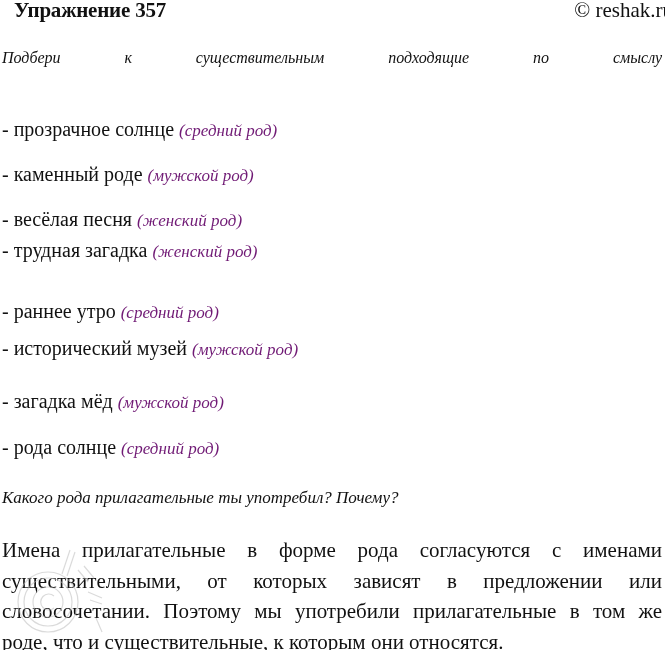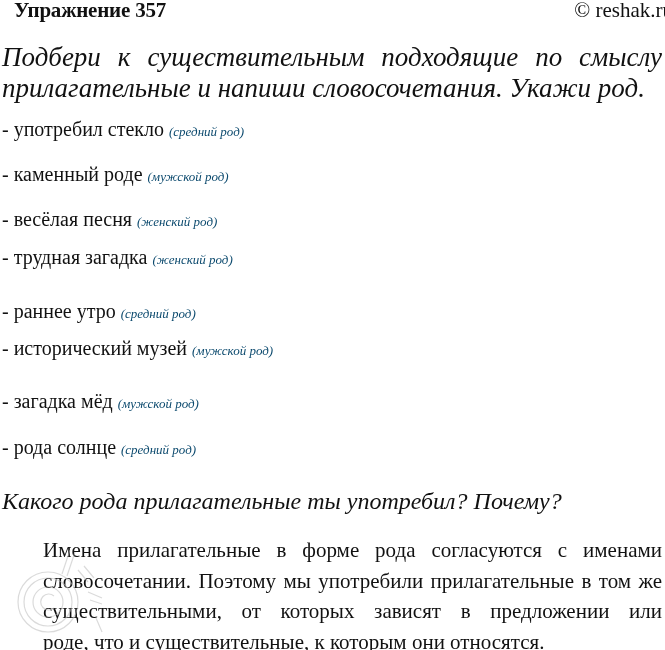--- a/index.html
+++ b/index.html
@@ -13,75 +13,74 @@
   .title {
     position: absolute; left: 2px; top: -2px;
     font-size: 21px; font-weight: bold; letter-spacing: -0.2px;
   }
   .copyright {
     position: absolute; right: 4px; top: -2px;
     font-size: 21px; font-weight: normal;
   }
   .task {
     position: absolute; left: 2px; top: 42px; width: 660px;
-    font-size: 27px; font-style: italic; line-height: 31px;
+    font-size: 16px; font-style: italic; line-height: 31px;
     text-align: justify; text-align-last: left;
   }
   .task .l1 { display: block; text-align: justify; text-align-last: justify; }
   .task .l2 { display: block; }
   .list { position: absolute; left: 2px; top: 118px; }
   .item {
     position: absolute; left: 0; white-space: nowrap;
     font-size: 20px;
   }
   .note {
-    font-style: italic; color: #0c4a6e; font-size: 13px;
+    font-style: italic; color: #701a75; font-size: 17px;
   }
   .question {
     position: absolute; left: 2px; top: 488px;
-    font-size: 24px; font-style: italic;
+    font-size: 17px; font-style: italic;
   }
   .answer {
     position: absolute; left: 2px; top: 535px; width: 660px;
     font-size: 21px; line-height: 30.5px;
   }
-  .answer span { display: block; text-align: justify; text-align-last: justify; white-space: nowrap; margin-left: 41px; }
+  .answer span { display: block; text-align: justify; text-align-last: justify; white-space: nowrap; }
   .answer span.last { text-align-last: left; }
   .watermark {
     position: absolute; left: 8px; top: 530px; width: 110px; height: 115px;
     pointer-events: none; opacity: 0.55;
   }
 </style>
 </head>
 <body>
 
 <div class="header">
   <div class="title">Упражнение 357</div>
   <div class="copyright">© reshak.ru</div>
 </div>
 
 <div class="task">
   <span class="l1">Подбери к существительным подходящие по смыслу</span>
-  <span class="l2">прилагательные и напиши словосочетания. Укажи род.</span>
 </div>
 
 <div class="list">
   <div class="item" style="top:0px">
-    <span>- употребил стекло</span>
+    <span>- прозрачное солнце</span>
     <span class="note">(средний род)</span>
   </div>
   <div class="item" style="top:45px">
     <span>- каменный роде</span>
     <span class="note">(мужской род)</span>
   </div>
   <div class="item" style="top:90px">
     <span>- весёлая песня</span>
     <span class="note">(женский род)</span>
   </div>
-  <div class="item" style="top:128px">
+  <div class="item" style="top:121px">
     <span>- трудная загадка</span>
     <span class="note">(женский род)</span>
   </div>
   <div class="item" style="top:182px">
     <span>- раннее утро</span>
     <span class="note">(средний род)</span>
   </div>
   <div class="item" style="top:219px">
     <span>- исторический музей</span>
     <span class="note">(мужской род)</span>
@@ -93,22 +92,22 @@
   <div class="item" style="top:318px">
     <span>- рода солнце</span>
     <span class="note">(средний род)</span>
   </div>
 </div>
 
 <div class="question">Какого рода прилагательные ты употребил? Почему?</div>
 
 <div class="answer">
   <span>Имена прилагательные в форме рода согласуются с именами</span>
+  <span>существительными, от которых зависят в предложении или</span>
   <span>словосочетании. Поэтому мы употребили прилагательные в том же</span>
-  <span>существительными, от которых зависят в предложении или</span>
   <span class="last">роде, что и существительные, к которым они относятся.</span>
 </div>
 
 <div class="watermark">
   <svg width="110" height="115" viewBox="0 0 110 115">
     <g fill="none" stroke="#bdbdbd" stroke-width="1.2">
       <circle cx="40" cy="72" r="30"></circle>
       <circle cx="40" cy="72" r="24"></circle>
       <circle cx="40" cy="72" r="15"></circle>
       <path d="M46 66 a8 8 0 1 0 0 12"></path>

